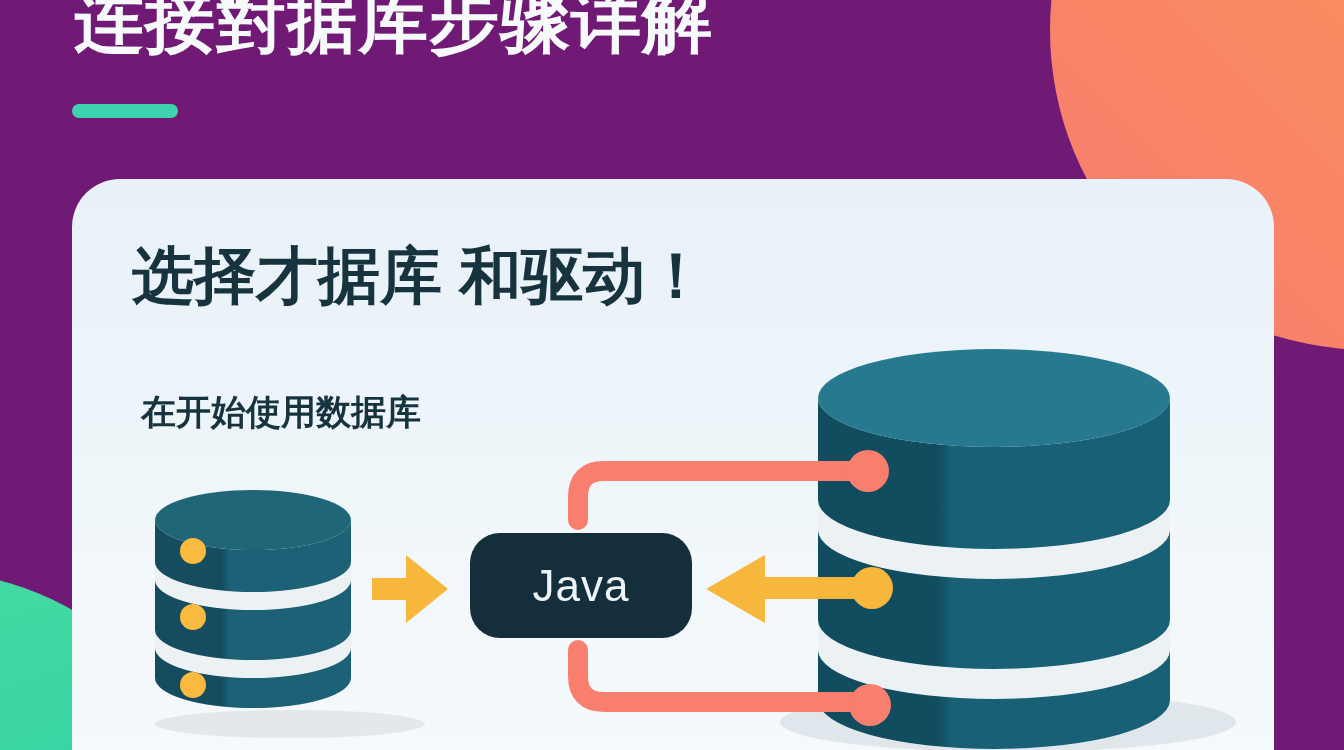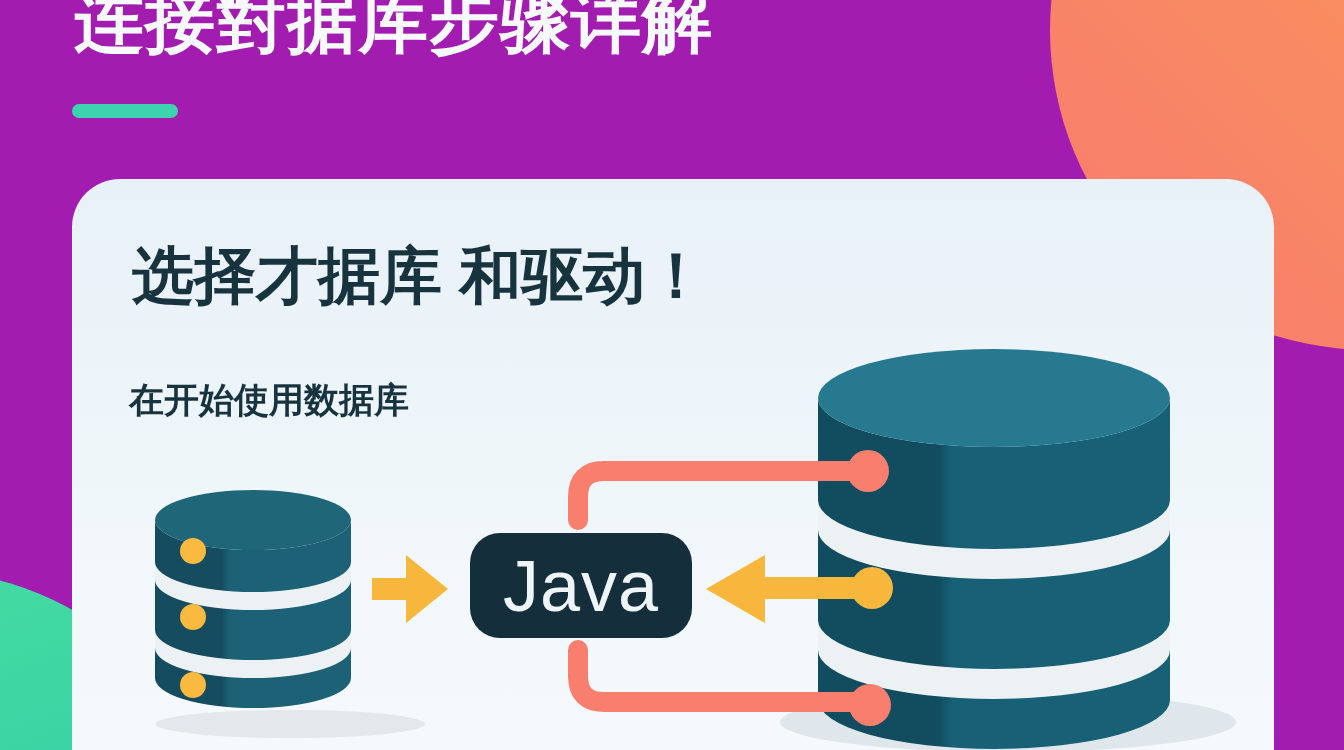--- a/index.html
+++ b/index.html
@@ -5,21 +5,21 @@
   html, body {
     margin: 0; padding: 0;
     width: 1344px; height: 750px;
     overflow: hidden;
     background: #0D2931;
     font-family: "Liberation Sans", "DejaVu Sans", sans-serif;
   }
   .stage {
     position: relative;
     width: 1344px; height: 750px;
-    background: #a21caf;
+    background: #701a75;
     overflow: hidden;
   }
   
   .blob { position: absolute; border-radius: 50%; }
   .blob.orange {
     left: 1050px; top: -290px; width: 640px; height: 640px;
     background: linear-gradient(225deg, #FC9D53 8%, #F98A62 55%, #F8806B 85%);
   }
   .blob.green {
     left: -390px; top: 570px; width: 620px; height: 620px;
@@ -48,41 +48,41 @@
   }
   .card h2 {
     position: absolute; left: 56px; top: 60px;
     margin: 4px;
     font-size: 62px; line-height: 1.05; font-weight: 900;
     color: #17333E;
     white-space: nowrap;
   }
   .card p {
     position: absolute; left: 57px; top: 198px;
-    margin: 0;
+    margin: 12px;
     font-size: 35px; font-weight: 700;
     color: #17333E;
     white-space: nowrap;
   }
   
   .diagram {
     position: absolute; left: 0; top: 0;
     width: 1344px; height: 750px;
     pointer-events: none;
   }
   
   .java-box {
     position: absolute; left: 470px; top: 533px;
     width: 222px; height: 105px;
     border-radius: 30px;
     background: #142F3B;
     display: flex; align-items: center; justify-content: center;
   }
   .java-box span {
-    font-size: 72px; font-weight: 500;
+    font-size: 44px; font-weight: 500;
     color: #EFF4F7;
     letter-spacing: 1px;
   }
 </style>
 </head>
 <body>
 
 <div class="stage">
 
   <div class="blob orange"></div>

